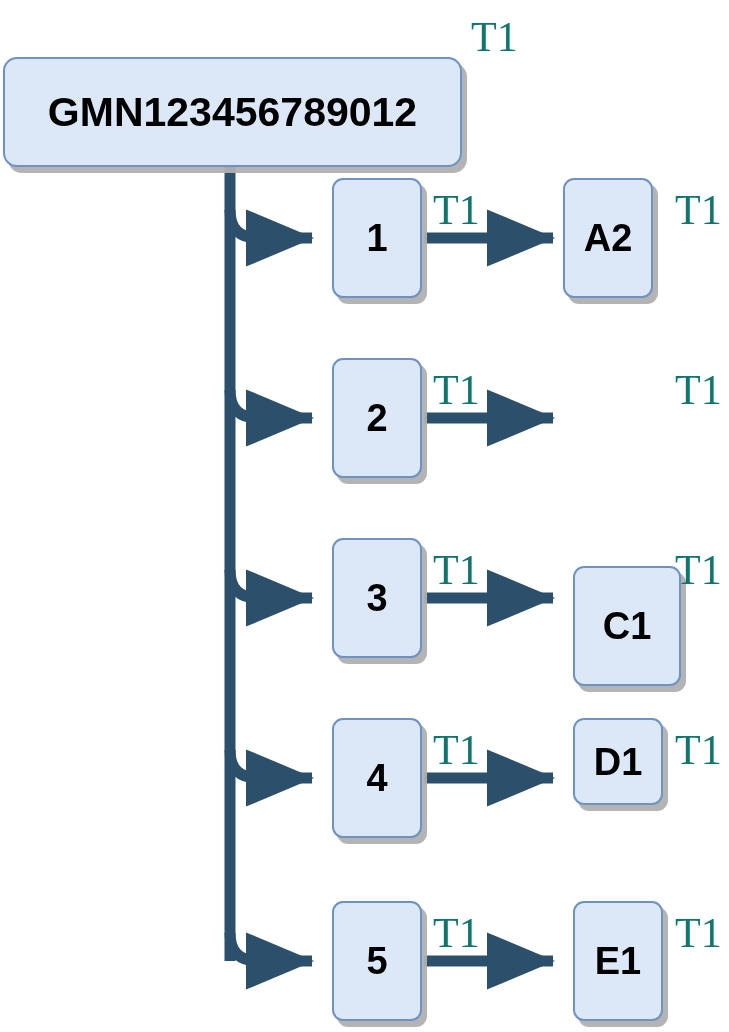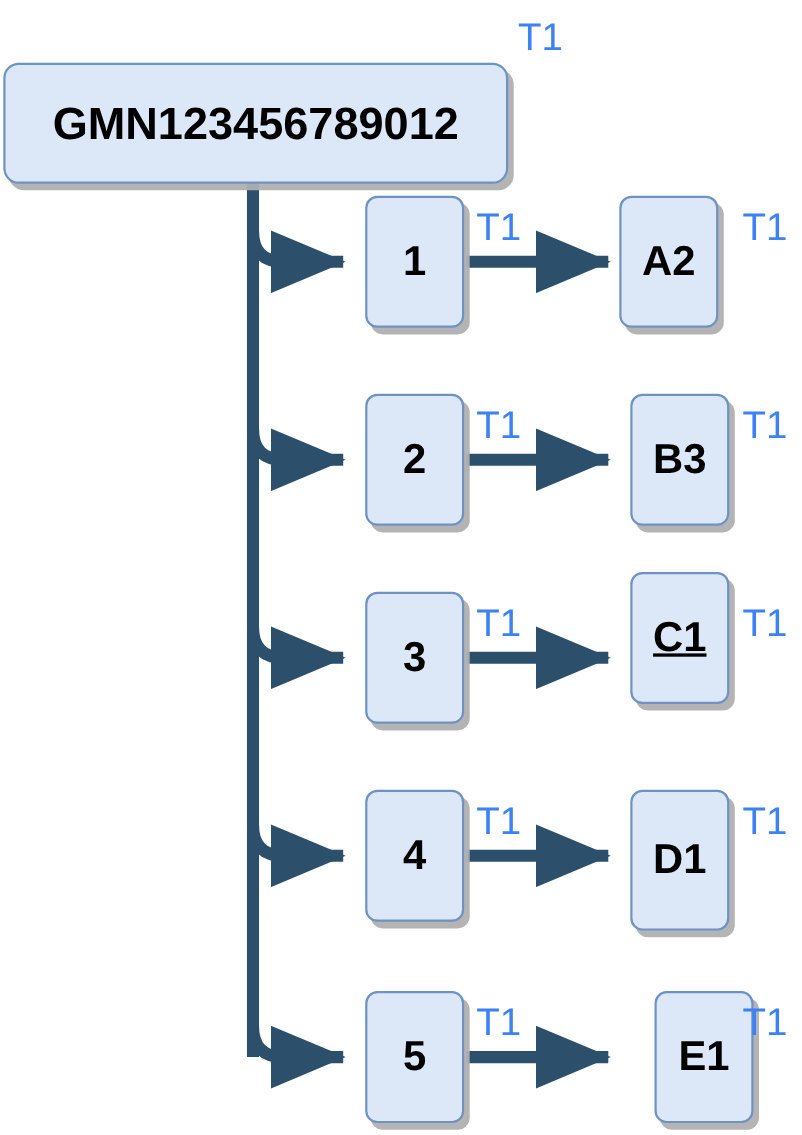--- a/index.html
+++ b/index.html
@@ -42,25 +42,26 @@
   .node.root {
     border-radius: 14px;
     font-size: 41px;
     letter-spacing: 0px;
   }
   .node.leaf {
     font-size: 38px;
   }
   .edge-label {
     position: absolute;
-    color: #3b82f6;
-    font-size: 35px;
+    color: #0f766e;
+    font-size: 42px;
     font-weight: normal;
     line-height: 1;
     white-space: nowrap;
+    font-family: Liberation Serif, serif;
   }
 </style>
 </head>
 <body>
 
 <div id="canvas">
 
   <svg id="edge-layer" viewBox="0 0 729 1032" width="729" height="1032" xmlns="http://www.w3.org/2000/svg">
     <defs>
       <marker id="arrowhead" markerWidth="6.2" markerHeight="5.2" refX="6.0" refY="2.6" orient="auto" markerUnits="strokeWidth">
@@ -100,45 +101,42 @@
   <div class="edge-label" style="left:433px; top:189px;">T1</div>
   <div class="node leaf" style="left:563px; top:178px; width:90px; height:120px;">
     <span>A2</span>
   </div>
   <div class="edge-label" style="left:675px; top:189px;">T1</div>
 
   <div class="node leaf" style="left:332px; top:358px; width:90px; height:120px;">
     <span>2</span>
   </div>
   <div class="edge-label" style="left:433px; top:369px;">T1</div>
-  <div class="node leaf" style="left:573px; top:358px; width:90px; height:120px;">
-    <span>B3</span>
-  </div>
   <div class="edge-label" style="left:675px; top:369px;">T1</div>
 
   <div class="node leaf" style="left:332px; top:538px; width:90px; height:120px;">
     <span>3</span>
   </div>
   <div class="edge-label" style="left:433px; top:549px;">T1</div>
-  <div class="node leaf" style="left:573px; top:520px; width:90px; height:120px;text-decoration:underline;">
+  <div class="node leaf" style="left:573px; top:566px; width:108px; height:120px;">
     <span>C1</span>
   </div>
   <div class="edge-label" style="left:675px; top:549px;">T1</div>
 
   <div class="node leaf" style="left:332px; top:718px; width:90px; height:120px;">
     <span>4</span>
   </div>
   <div class="edge-label" style="left:433px; top:729px;">T1</div>
-  <div class="node leaf" style="left:573px; top:718px; width:90px; height:128px;">
+  <div class="node leaf" style="left:573px; top:718px; width:90px; height:87px;">
     <span>D1</span>
   </div>
   <div class="edge-label" style="left:675px; top:729px;">T1</div>
 
   <div class="node leaf" style="left:332px; top:901px; width:90px; height:120px;">
     <span>5</span>
   </div>
   <div class="edge-label" style="left:433px; top:912px;">T1</div>
-  <div class="node leaf" style="left:595px; top:901px; width:90px; height:120px;">
+  <div class="node leaf" style="left:573px; top:901px; width:90px; height:120px;">
     <span>E1</span>
   </div>
   <div class="edge-label" style="left:675px; top:912px;">T1</div>
 
 </div>
 
 </body></html>

